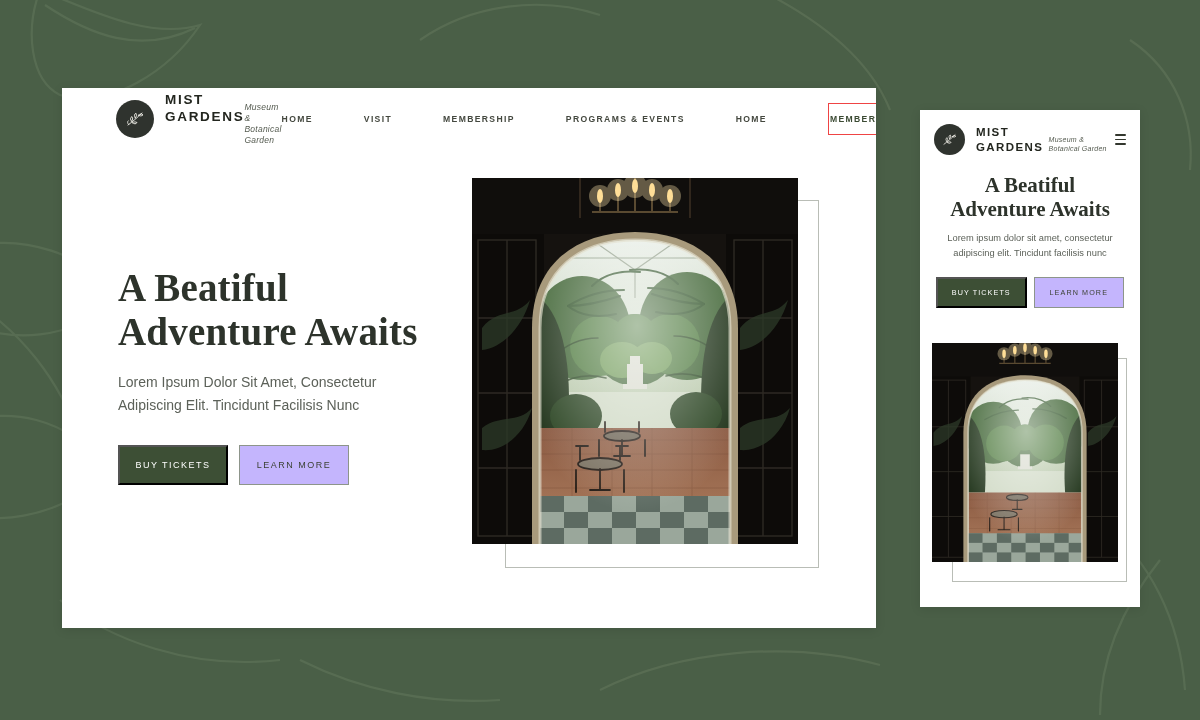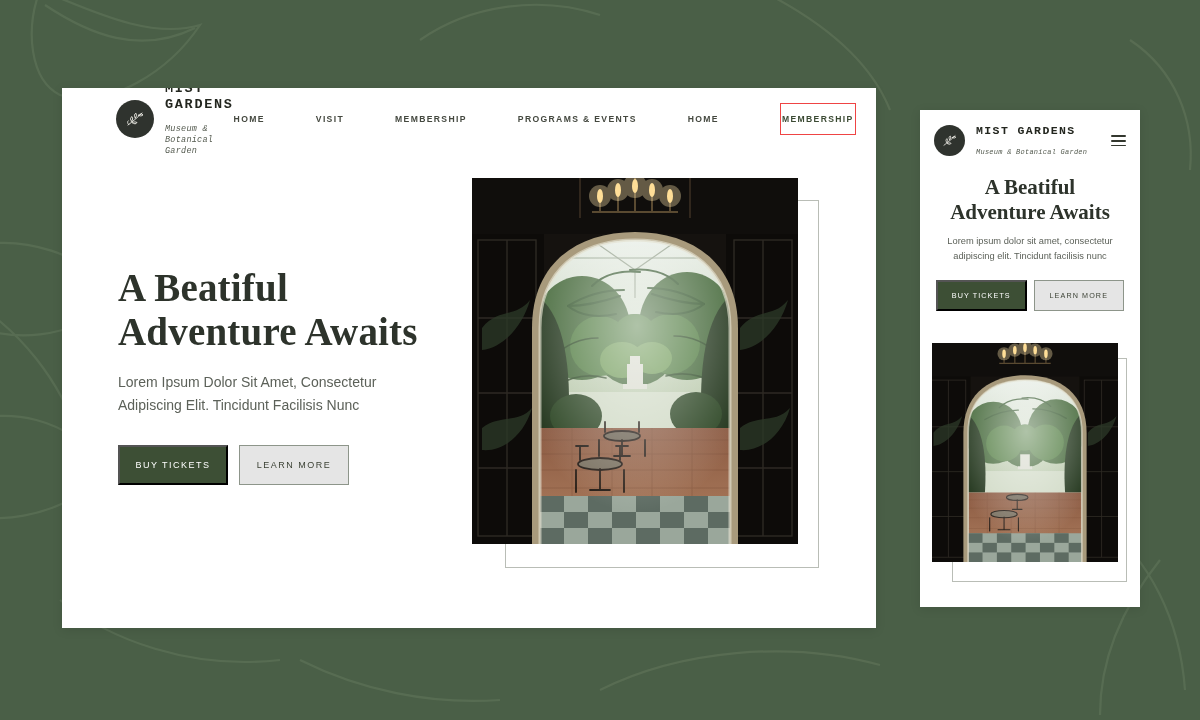--- a/index.html
+++ b/index.html
@@ -48,21 +48,21 @@
 
   .logo-mark {
     width: 38px; height: 38px;
     border-radius: 50%;
     background: #2f332e;
     display: flex; align-items: center; justify-content: center;
     flex: none;
   }
   .logo-mark.small { width: 31px; height: 31px; }
 
-  .brand-text { display: flex; flex-direction: column; justify-content: center; font-family: Liberation Mono, monospace; }
+  .brand-text { display: flex; flex-direction: row; justify-content: center; }
   .brand-name {
     font-size: 13.5px;
     letter-spacing: 1.7px;
     font-weight: bold;
     color: #23261f;
     line-height: 1.25;
   }
   .brand-sub {
     font-size: 8.5px;
     color: #555b50;
@@ -126,21 +126,21 @@
   }
   .btn {
     font-size: 9px;
     letter-spacing: 1.5px;
     font-weight: normal;
     padding: 13px 0;
     text-align: center;
     white-space: nowrap;
   }
   .btn-primary { background: #3d4f35; color: #ffffff; width: 110px; }
-  .btn-secondary { background: #e5e5e5; color: #3a4033; border: 1px solid #8d958a; width: 110px; }
+  .btn-secondary { background: #c4b5fd; color: #3a4033; border: 1px solid #8d958a; width: 110px; }
 
   
   .frame-offset {
     position: absolute;
     border: 1px solid #b9bdb6;
     background: transparent;
   }
   .d-frame { left: 505px; top: 200px; width: 314px; height: 368px; }
   .d-photo {
     position: absolute;

